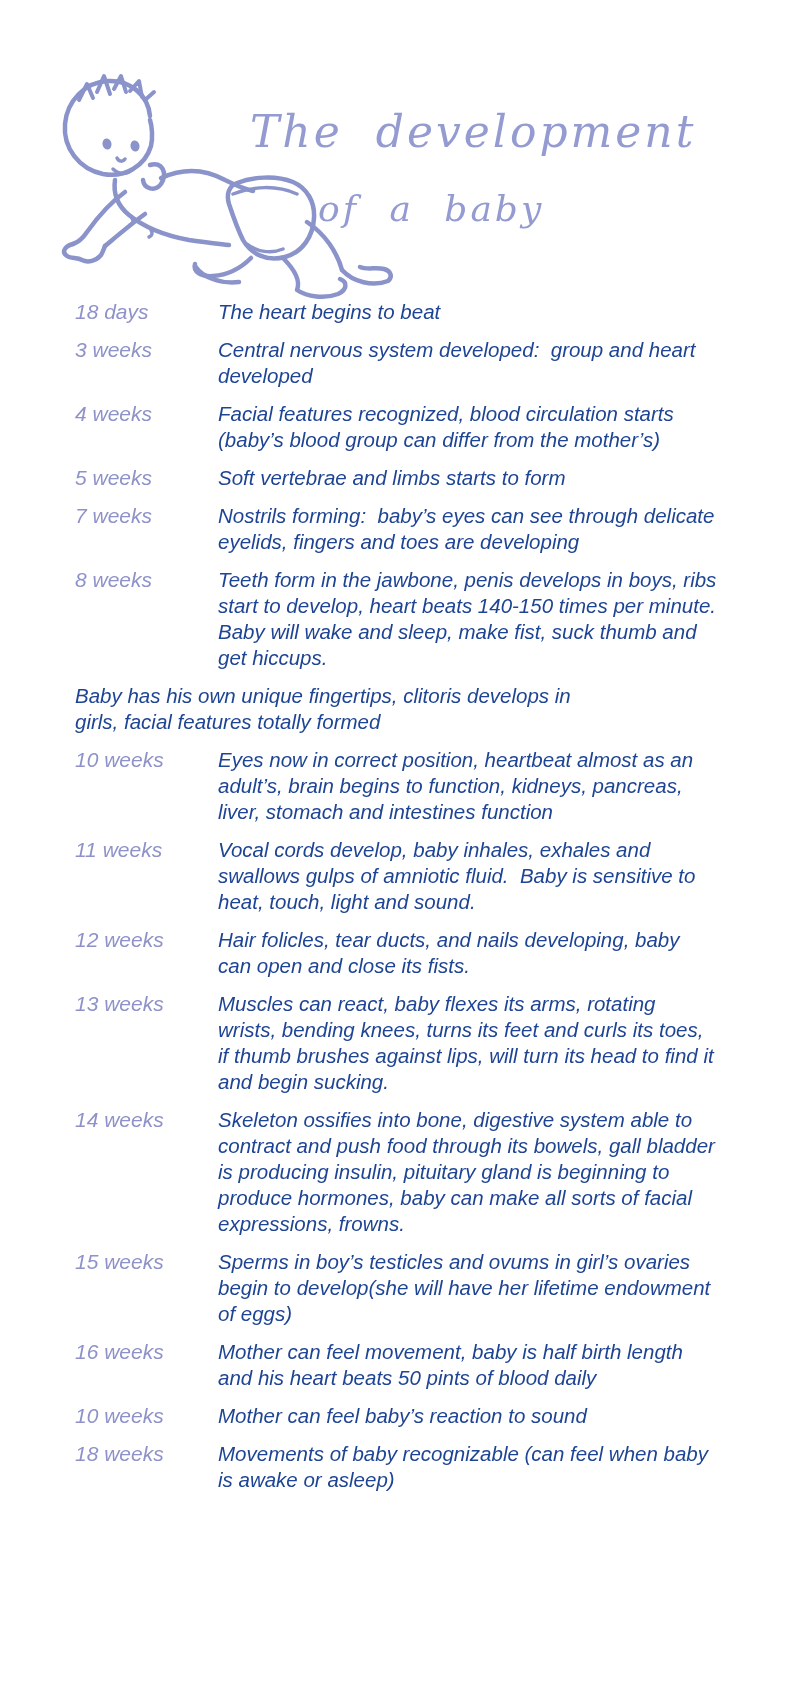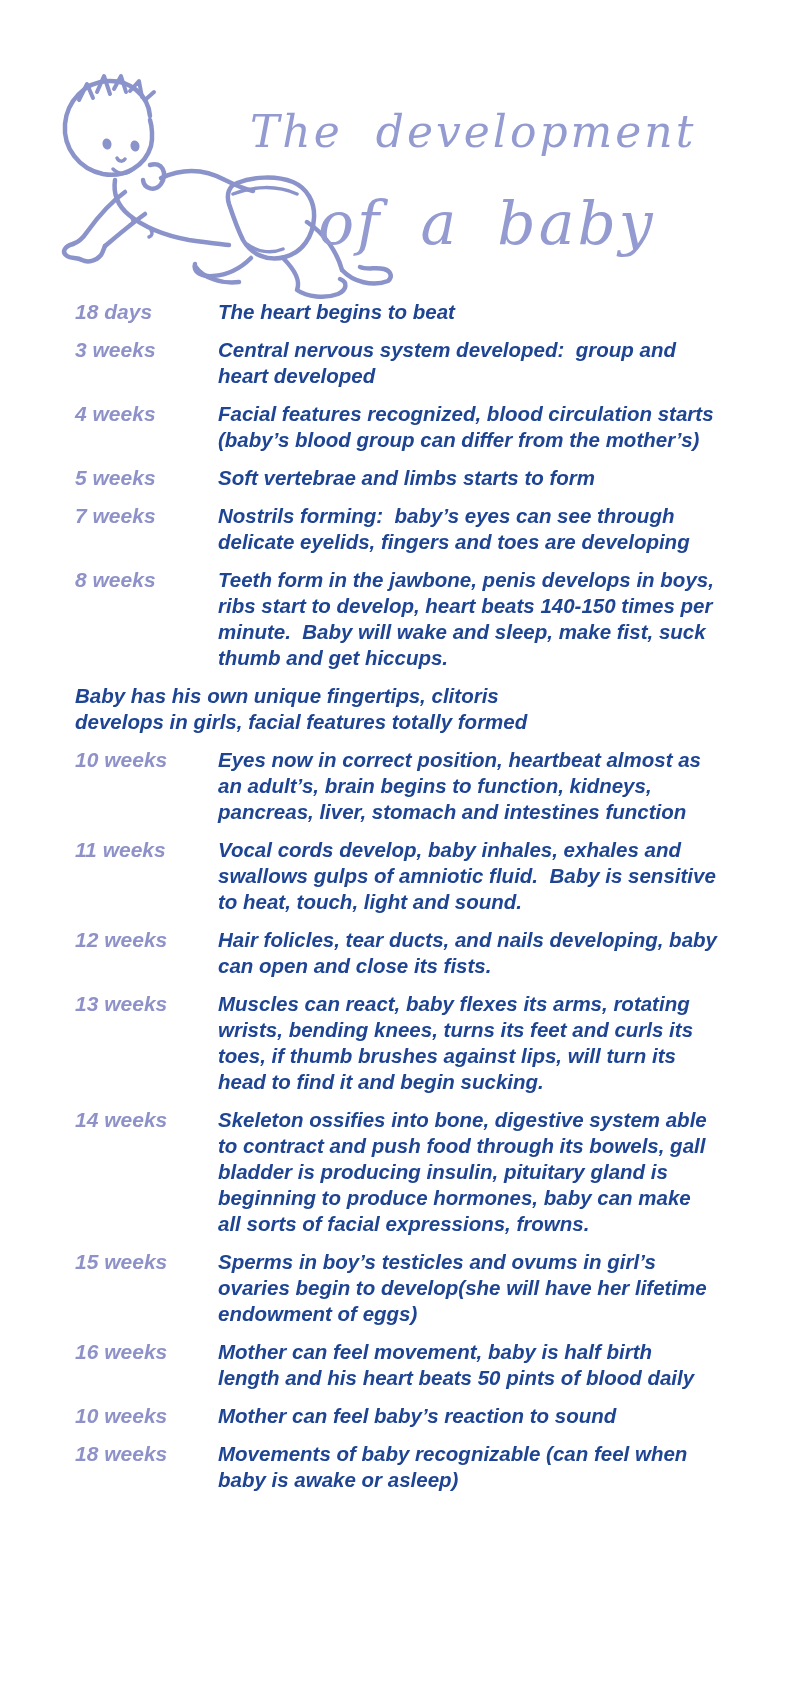--- a/index.html
+++ b/index.html
@@ -17,28 +17,28 @@
   .title-line { 
     position: absolute;
     font-family: "DejaVu Serif", serif;
     font-style: italic;
     color: var(--color-title, #949bd1);
     letter-spacing: 3px;
     word-spacing: 16px;
     white-space: nowrap;
   }
   .title-line-1 { left: 250px; top: 106px; font-size: 44px; }
-  .title-line-2 { left: 318px; top: 188px; font-size: 60px; }
+  .title-line-2 { left: 318px; top: 188px; font-size: 36px; }
   .timeline {
     position: absolute;
     left: 75px;
     top: 299px;
     width: 660px;
   }
-  .entry { display: flex; margin-bottom: 12px; font-weight: bold; }
+  .entry { display: flex; margin-bottom: 12px; }
   .time {
     flex: none;
     width: 143px;
     font-style: italic;
     font-size: 21px;
     line-height: 26px;
     color: var(--color-label, #8e92c9);
   }
   .desc {
     width: 500px;

